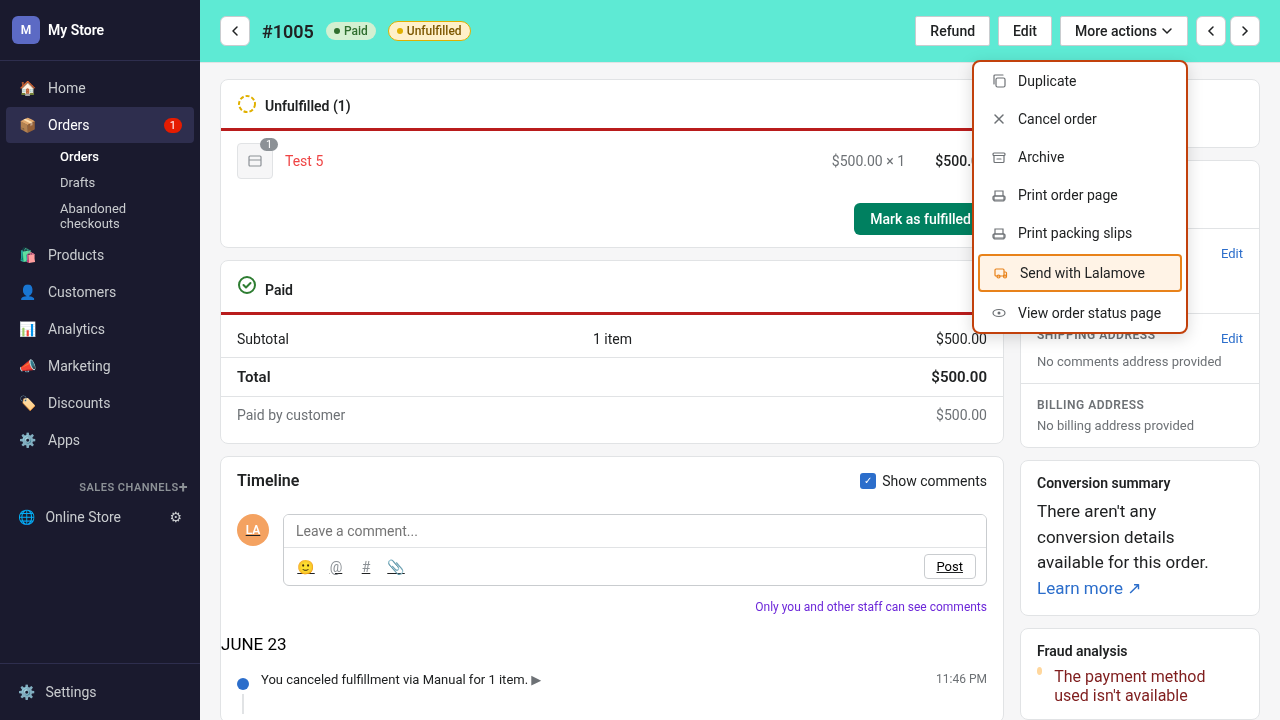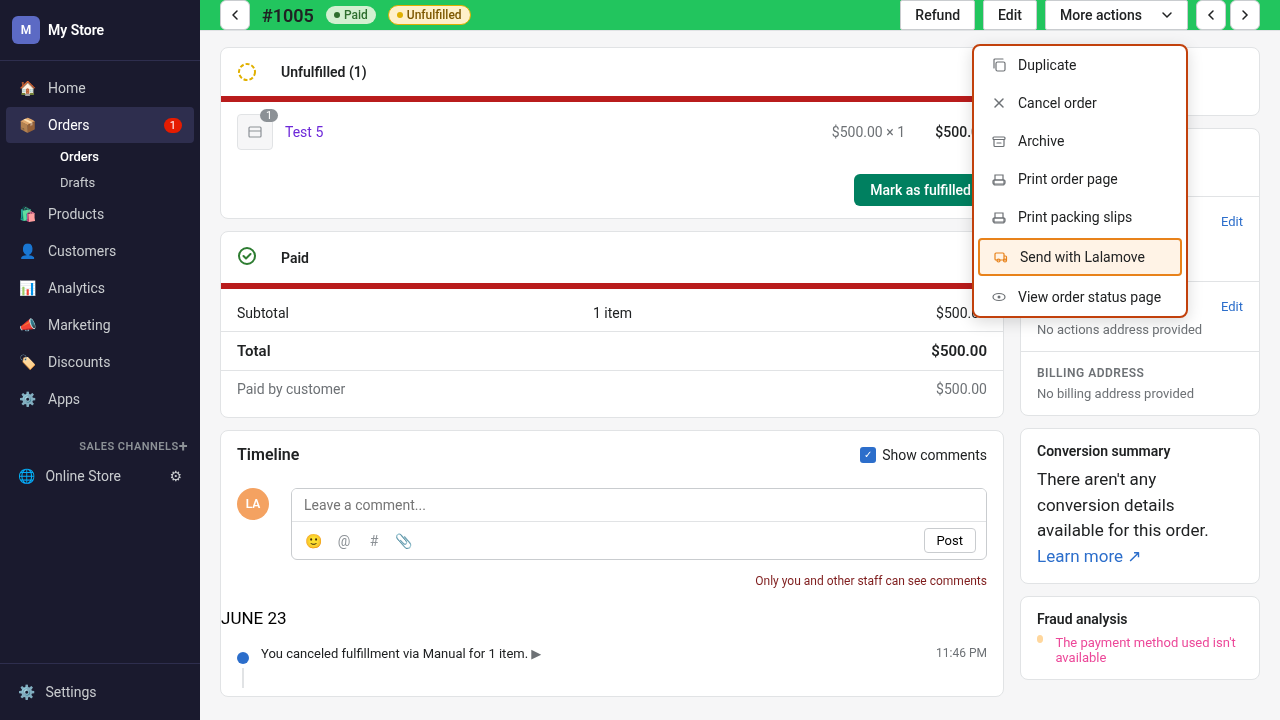--- a/index.html
+++ b/index.html
@@ -21,96 +21,96 @@
     .sales-channels-header { padding: 8px 12px 4px; font-size: 11px; font-weight: 600; color: #8c9196; text-transform: uppercase; letter-spacing: 0.5px; display: flex; align-items: center; justify-content: flex-end; }
     .online-store-item { display: flex; align-items: center; gap: 10px; padding: 7px 12px; cursor: pointer; margin: 1px 6px; color: #c9cccf; font-size: 14px; }
     .online-store-item .actions { margin-left: auto; display: flex; gap: 6px; }
     .sidebar-footer { padding: 12px; border-top: 1px solid #2e2e4e; }
     .settings-item { display: flex; align-items: center; gap: 10px; padding: 8px 6px; cursor: pointer; color: #c9cccf; font-size: 14px; border-radius: 4px; }
 
     
     .main { flex: 1; overflow-y: auto; display: flex; flex-direction: column; }
 
     
-    .page-header { background: #22c55e; border-bottom: 1px solid #e1e3e5; padding: 0 20px; display: flex; align-items: center; gap: 12px; }
+    .page-header { background: #5eead4; border-bottom: 1px solid #e1e3e5; padding: 16px 20px; display: flex; align-items: center; gap: 12px; }
     .back-btn { width: 30px; height: 30px; border: 1px solid #c9cccf; border-radius: 6px; display: flex; align-items: center; justify-content: center; cursor: pointer; background: #fff; flex-shrink: 0; }
     .order-title { font-size: 18px; font-weight: 600; color: #202223; }
     .badge { display: inline-flex; align-items: center; gap: 4px; padding: 2px 8px; border-radius: 12px; font-size: 12px; font-weight: 500; }
     .badge-paid { background: #d3f0d1; color: #2e6e2e; }
     .badge-unfulfilled { background: #fff0c9; color: #7d5700; border: 1px solid #e0b000; }
     .badge-dot { width: 6px; height: 6px; border-radius: 50%; }
     .badge-paid .badge-dot { background: #2e6e2e; }
     .badge-unfulfilled .badge-dot { background: #e0b000; }
     .header-actions { margin-left: auto; display: flex; align-items: center; gap: 8px; }
     .btn { padding: 6px 14px; border-radius: 2px; cursor: pointer; font-size: 14px; font-weight: 500; border: 1px solid #c9cccf; background: #fff; color: #202223; }
-    .btn-more { display: flex; align-items: center; gap: 19px; position: relative; }
+    .btn-more { display: flex; align-items: center; gap: 4px; position: relative; }
     .nav-arrows { display: flex; gap: 4px; }
     .nav-arrow { width: 30px; height: 30px; border: 1px solid #c9cccf; border-radius: 6px; display: flex; align-items: center; justify-content: center; cursor: pointer; background: #fff; }
 
     
     .page-body { display: flex; gap: 16px; padding: 16px 20px; flex: 1; }
     .main-col { flex: 1; display: flex; flex-direction: column; gap: 12px; }
     .side-col { width: 240px; display: flex; flex-direction: column; gap: 12px; }
 
     
     .card { background: #fff; border: 1px solid #e1e3e5; border-radius: 8px; overflow: hidden; }
-    .card-header { padding: 14px 16px; display: flex; align-items: center; gap: 24px; border-bottom: 6px solid #b91c1c; }
+    .card-header { padding: 14px 16px; display: flex; align-items: flex-end; gap: 8px; border-bottom: 3px solid #b91c1c; }
     .card-header-title { font-weight: 600; font-size: 14px; }
     .unfulfilled-icon { width: 20px; height: 20px; display: flex; align-items: center; justify-content: center; }
     .paid-icon { color: #2e7d32; }
 
     
     .order-item-row { display: flex; align-items: center; padding: 12px 16px; gap: 12px; }
     .item-thumb { width: 36px; height: 36px; border: 1px solid #e1e3e5; border-radius: 4px; background: #f6f6f7; display: flex; align-items: center; justify-content: center; color: #8c9196; font-size: 16px; position: relative; }
     .item-qty-badge { position: absolute; top: -6px; right: -6px; background: #8c9196; color: #fff; border-radius: 10px; padding: 0 5px; font-size: 11px; min-width: 18px; text-align: center; }
-    .item-name { flex: 1; font-size: 14px; color: #6d28d9; }
+    .item-name { flex: 1; font-size: 14px; color: #ef4444; }
     .item-price { color: #6d7175; font-size: 14px; }
     .item-total { font-size: 14px; font-weight: 500; min-width: 70px; text-align: right; }
     .card-footer { padding: 12px 16px; display: flex; justify-content: flex-end; }
     .btn-fulfill { background: #008060; color: #fff; border: none; padding: 8px 16px; border-radius: 6px; cursor: pointer; font-size: 14px; font-weight: 500; }
 
     
     .payment-row { display: flex; justify-content: space-between; padding: 6px 16px; font-size: 14px; }
     .payment-row.total { font-weight: 600; font-size: 15px; border-top: 1px solid #e1e3e5; margin-top: 4px; padding-top: 10px; }
     .payment-row.paid-by { color: #6d7175; border-top: 1px solid #e1e3e5; margin-top: 4px; padding-top: 10px; }
     .payment-card-body { padding: 10px 0 14px; }
 
     
     .timeline-header { padding: 14px 16px; display: flex; align-items: center; justify-content: space-between; }
     .timeline-title { font-weight: 600; font-size: 16px; }
     .show-comments { display: flex; align-items: center; gap: 6px; font-size: 14px; }
     .checkbox { width: 16px; height: 16px; background: #2c6ecb; border-radius: 3px; display: flex; align-items: center; justify-content: center; color: #fff; font-size: 10px; }
-    .comment-input-area { padding: 10px 16px; display: flex; gap: 22px; align-items: flex-start; }
+    .comment-input-area { padding: 10px 16px; display: flex; gap: 14px; align-items: flex-start; text-decoration: underline; }
     .avatar { width: 32px; height: 32px; border-radius: 50%; background: #f4a261; color: #fff; display: flex; align-items: center; justify-content: center; font-size: 12px; font-weight: 600; flex-shrink: 0; }
     .comment-input-wrapper { flex: 1; border: 1px solid #c9cccf; border-radius: 6px; overflow: hidden; }
     .comment-input { width: 100%; padding: 8px 12px; border: none; outline: none; font-size: 14px; color: #6d7175; }
     .comment-toolbar { display: flex; align-items: center; gap: 6px; padding: 6px 10px; border-top: 1px solid #e1e3e5; }
     .comment-icon { width: 24px; height: 24px; display: flex; align-items: center; justify-content: center; color: #8c9196; cursor: pointer; }
     .btn-post { margin-left: auto; padding: 4px 12px; border: 1px solid #c9cccf; border-radius: 4px; background: #fff; cursor: pointer; font-size: 13px; }
-    .only-staff-note { text-align: right; padding: 4px 16px 10px; font-size: 12px; color: #7f1d1d; }
+    .only-staff-note { text-align: right; padding: 4px 16px 10px; font-size: 12px; color: #6d28d9; }
     .timeline-date-divider { text-align: left; font-size: 17px; color: #000000; padding: 10px 0; }
     .timeline-events { padding: 0 16px; }
     .timeline-event { display: flex; align-items: flex-start; gap: 12px; padding: 8px 0; position: relative; }
     .timeline-dot { width: 12px; height: 12px; border-radius: 50%; background: #2c6ecb; flex-shrink: 0; margin-top: 3px; }
     .timeline-event-text { flex: 1; font-size: 13px; color: #202223; }
     .timeline-event-text .expand-btn { color: #6d7175; cursor: pointer; }
     .timeline-event-time { font-size: 12px; color: #6d7175; flex-shrink: 0; }
 
     
     .panel-section { padding: 14px 16px; }
     .panel-title { font-weight: 600; font-size: 14px; margin-bottom: 8px; }
     .panel-text { font-size: 13px; color: #6d7175; }
     .panel-divider { border: none; border-top: 1px solid #e1e3e5; }
     .panel-section-title { font-size: 12px; font-weight: 600; color: #6d7175; text-transform: uppercase; letter-spacing: 0.5px; margin-bottom: 6px; }
     .panel-edit-link { color: #2c6ecb; cursor: pointer; font-size: 13px; }
     .panel-header-row { display: flex; justify-content: space-between; align-items: center; margin-bottom: 6px; }
     .conversion-text { font-size: 17px; color: #202223; line-height: 1.5; }
     .learn-more { color: #2c6ecb; cursor: pointer; }
     .fraud-dot { width: 8px; height: 8px; border-radius: 50%; background: #ffd79d; display: inline-block; margin-right: 6px; }
-    .fraud-text { font-size: 13px; color: #ec4899; display: flex; align-items: flex-start; gap: 6px; margin-top: 8px; }
+    .fraud-text { font-size: 16px; color: #7f1d1d; display: flex; align-items: flex-start; gap: 6px; margin-top: 8px; }
     .dropdown-menu { position: absolute; top: 44px; right: 0; background: #fff; border: 2px solid #c2410c; border-radius: 8px; box-shadow: 0 4px 16px rgba(0,0,0,0.15); z-index: 200; width: 216px; overflow: hidden; }
     .dropdown-item { display: flex; align-items: center; gap: 10px; padding: 10px 16px; cursor: pointer; font-size: 14px; color: #202223; }
     .dropdown-item.highlighted { background: #fff3e6; border: 2px solid #e8821a; border-radius: 4px; margin: 2px 4px; padding: 8px 12px; }
     .dropdown-item-icon { width: 18px; height: 18px; display: flex; align-items: center; justify-content: center; color: #6d7175; flex-shrink: 0; }
     .dropdown-item.highlighted .dropdown-item-icon { color: #e8821a; }
 
     
     .more-actions-wrapper { position: relative; }
 
     
@@ -132,20 +132,21 @@
       <span>Home</span>
     </div>
     <div class="nav-item active">
       <span class="nav-icon">📦</span>
       <span>Orders</span>
       <span class="nav-badge">1</span>
     </div>
     <div class="sub-nav">
       <div class="sub-nav-item active">Orders</div>
       <div class="sub-nav-item">Drafts</div>
+      <div class="sub-nav-item">Abandoned checkouts</div>
     </div>
     <div class="nav-item">
       <span class="nav-icon">🛍️</span>
       <span>Products</span>
     </div>
     <div class="nav-item">
       <span class="nav-icon">👤</span>
       <span>Customers</span>
     </div>
     <div class="nav-item">
@@ -421,21 +422,21 @@
           </div>
           <div class="panel-text">No email provided</div>
           <div class="panel-text">No phone number</div>
         </div>
         <hr class="panel-divider">
         <div class="panel-section">
           <div class="panel-header-row">
             <div class="panel-section-title">SHIPPING ADDRESS</div>
             <span class="panel-edit-link">Edit</span>
           </div>
-          <div class="panel-text">No actions address provided</div>
+          <div class="panel-text">No comments address provided</div>
         </div>
         <hr class="panel-divider">
         <div class="panel-section">
           <div class="panel-section-title">BILLING ADDRESS</div>
           <div class="panel-text">No billing address provided</div>
         </div>
       </div>
 
       <div class="card">
         <div class="panel-section">

